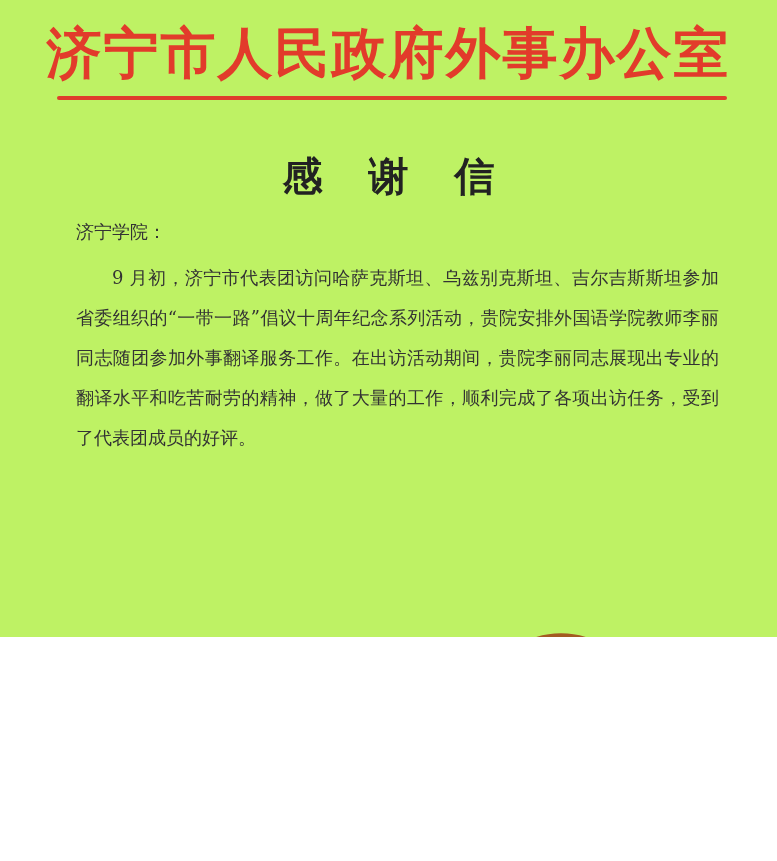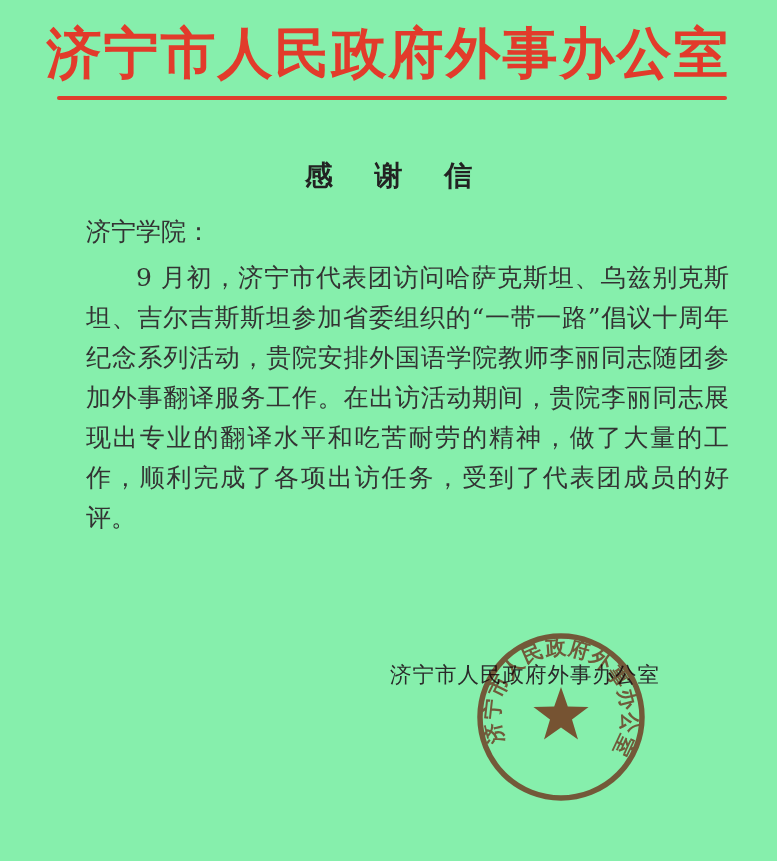--- a/index.html
+++ b/index.html
@@ -1,19 +1,19 @@
 <!DOCTYPE html>
 <html lang="zh"><head>
 <meta charset="utf-8">
 <style>
   html,body{margin:0;padding:0;background:#ffffff;}
   .page{
     position:relative;
-    width:777px;height:861px;
-    background:#86efac;
+    width:777px;height:637px;
+    background:#bef264;
     overflow:hidden;
     font-family:"DejaVu Serif","Liberation Serif",serif;
   }
   
   .letterhead{
     position:absolute;top:18px;left:0;right:0;
     text-align:center;
     font-size:55px;line-height:70px;
     font-weight:700;
     color:#e23b2b;
@@ -24,31 +24,31 @@
     position:absolute;top:96px;left:57px;
     width:670px;height:4px;
     background:#df3d2c;
     border-radius:2px;
   }
   
   .letter-title{
     position:absolute;top:154px;left:0;right:0;
     margin:0;
     text-align:center;
-    font-size:28px;line-height:44px;
+    font-size:40px;line-height:44px;
     font-weight:700;
     color:#222222;
     letter-spacing:16px;
     text-indent:16px;
   }
   
   .letter-body{
-    position:absolute;top:212px;left:86px;
+    position:absolute;top:212px;left:76px;
     width:643px;
-    font-size:25px;line-height:40px;
+    font-size:18px;line-height:40px;
     color:#333333;
     text-align:justify;
     text-justify:inter-character;
   }
   .salutation{margin:0;}
   .para{margin:0;text-indent:2em;}
   .para.first{margin-top:6px;}
   
   .sign-org{
     position:absolute;top:661px;left:390px;

